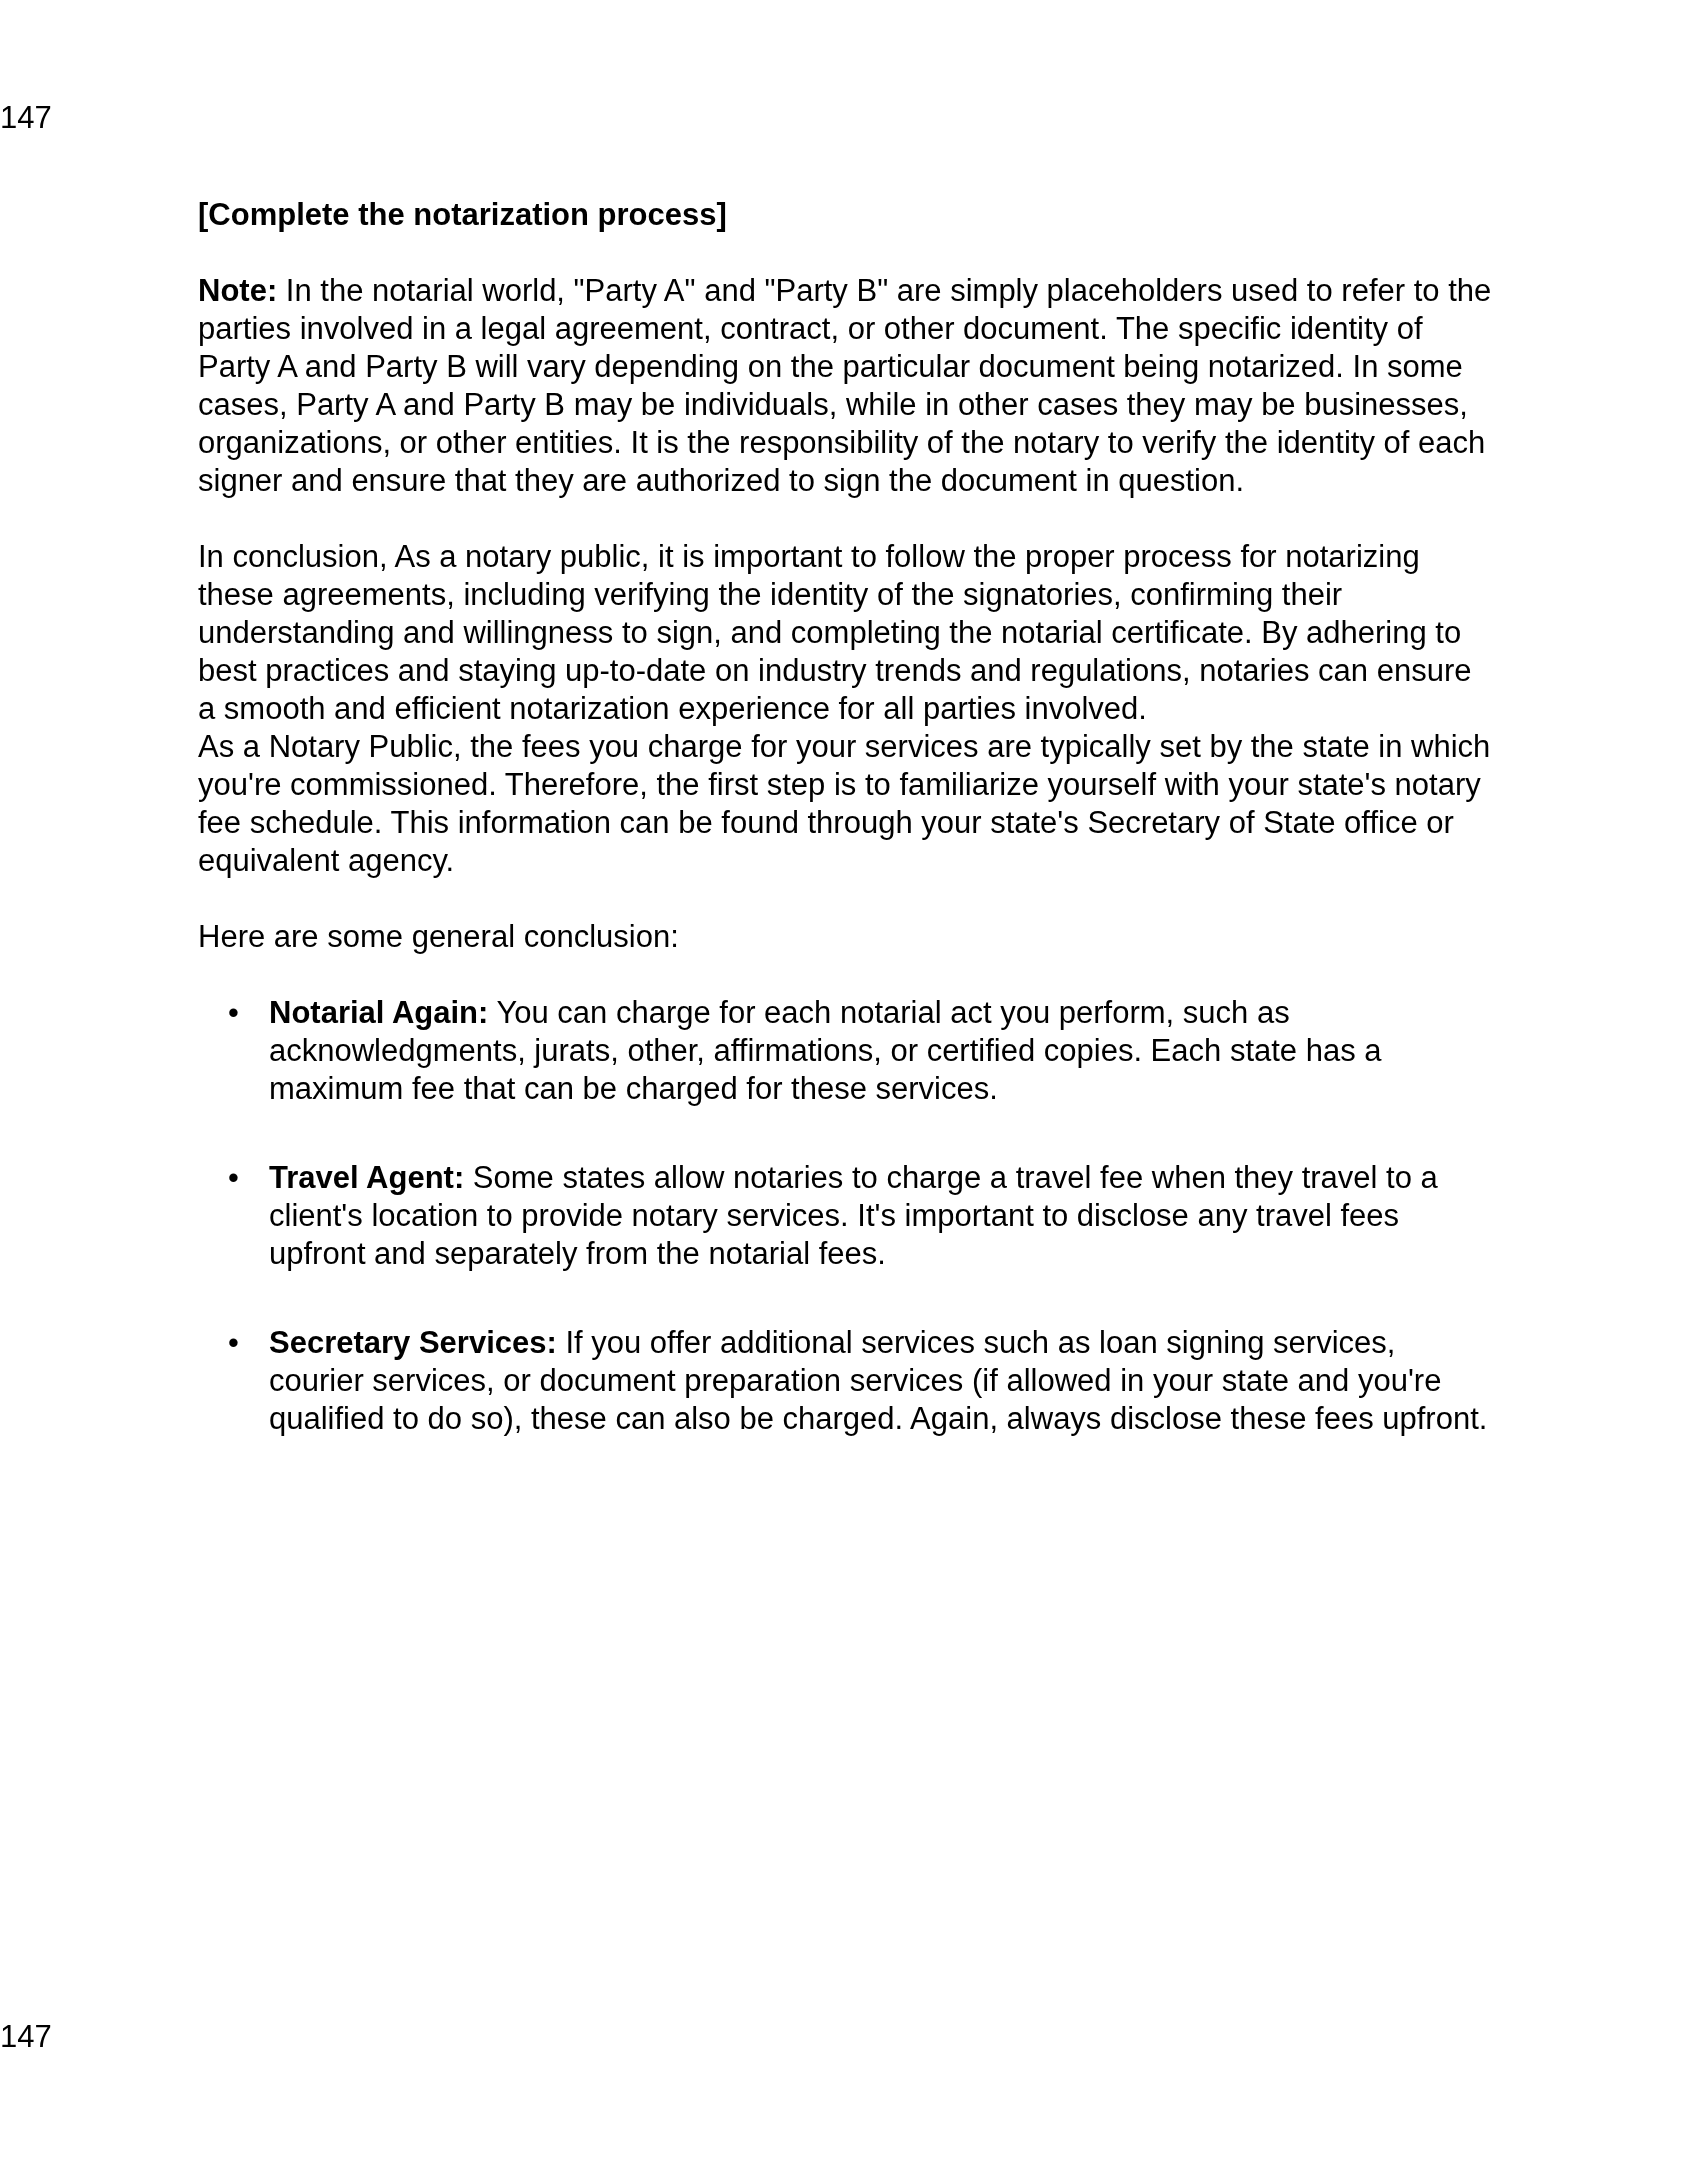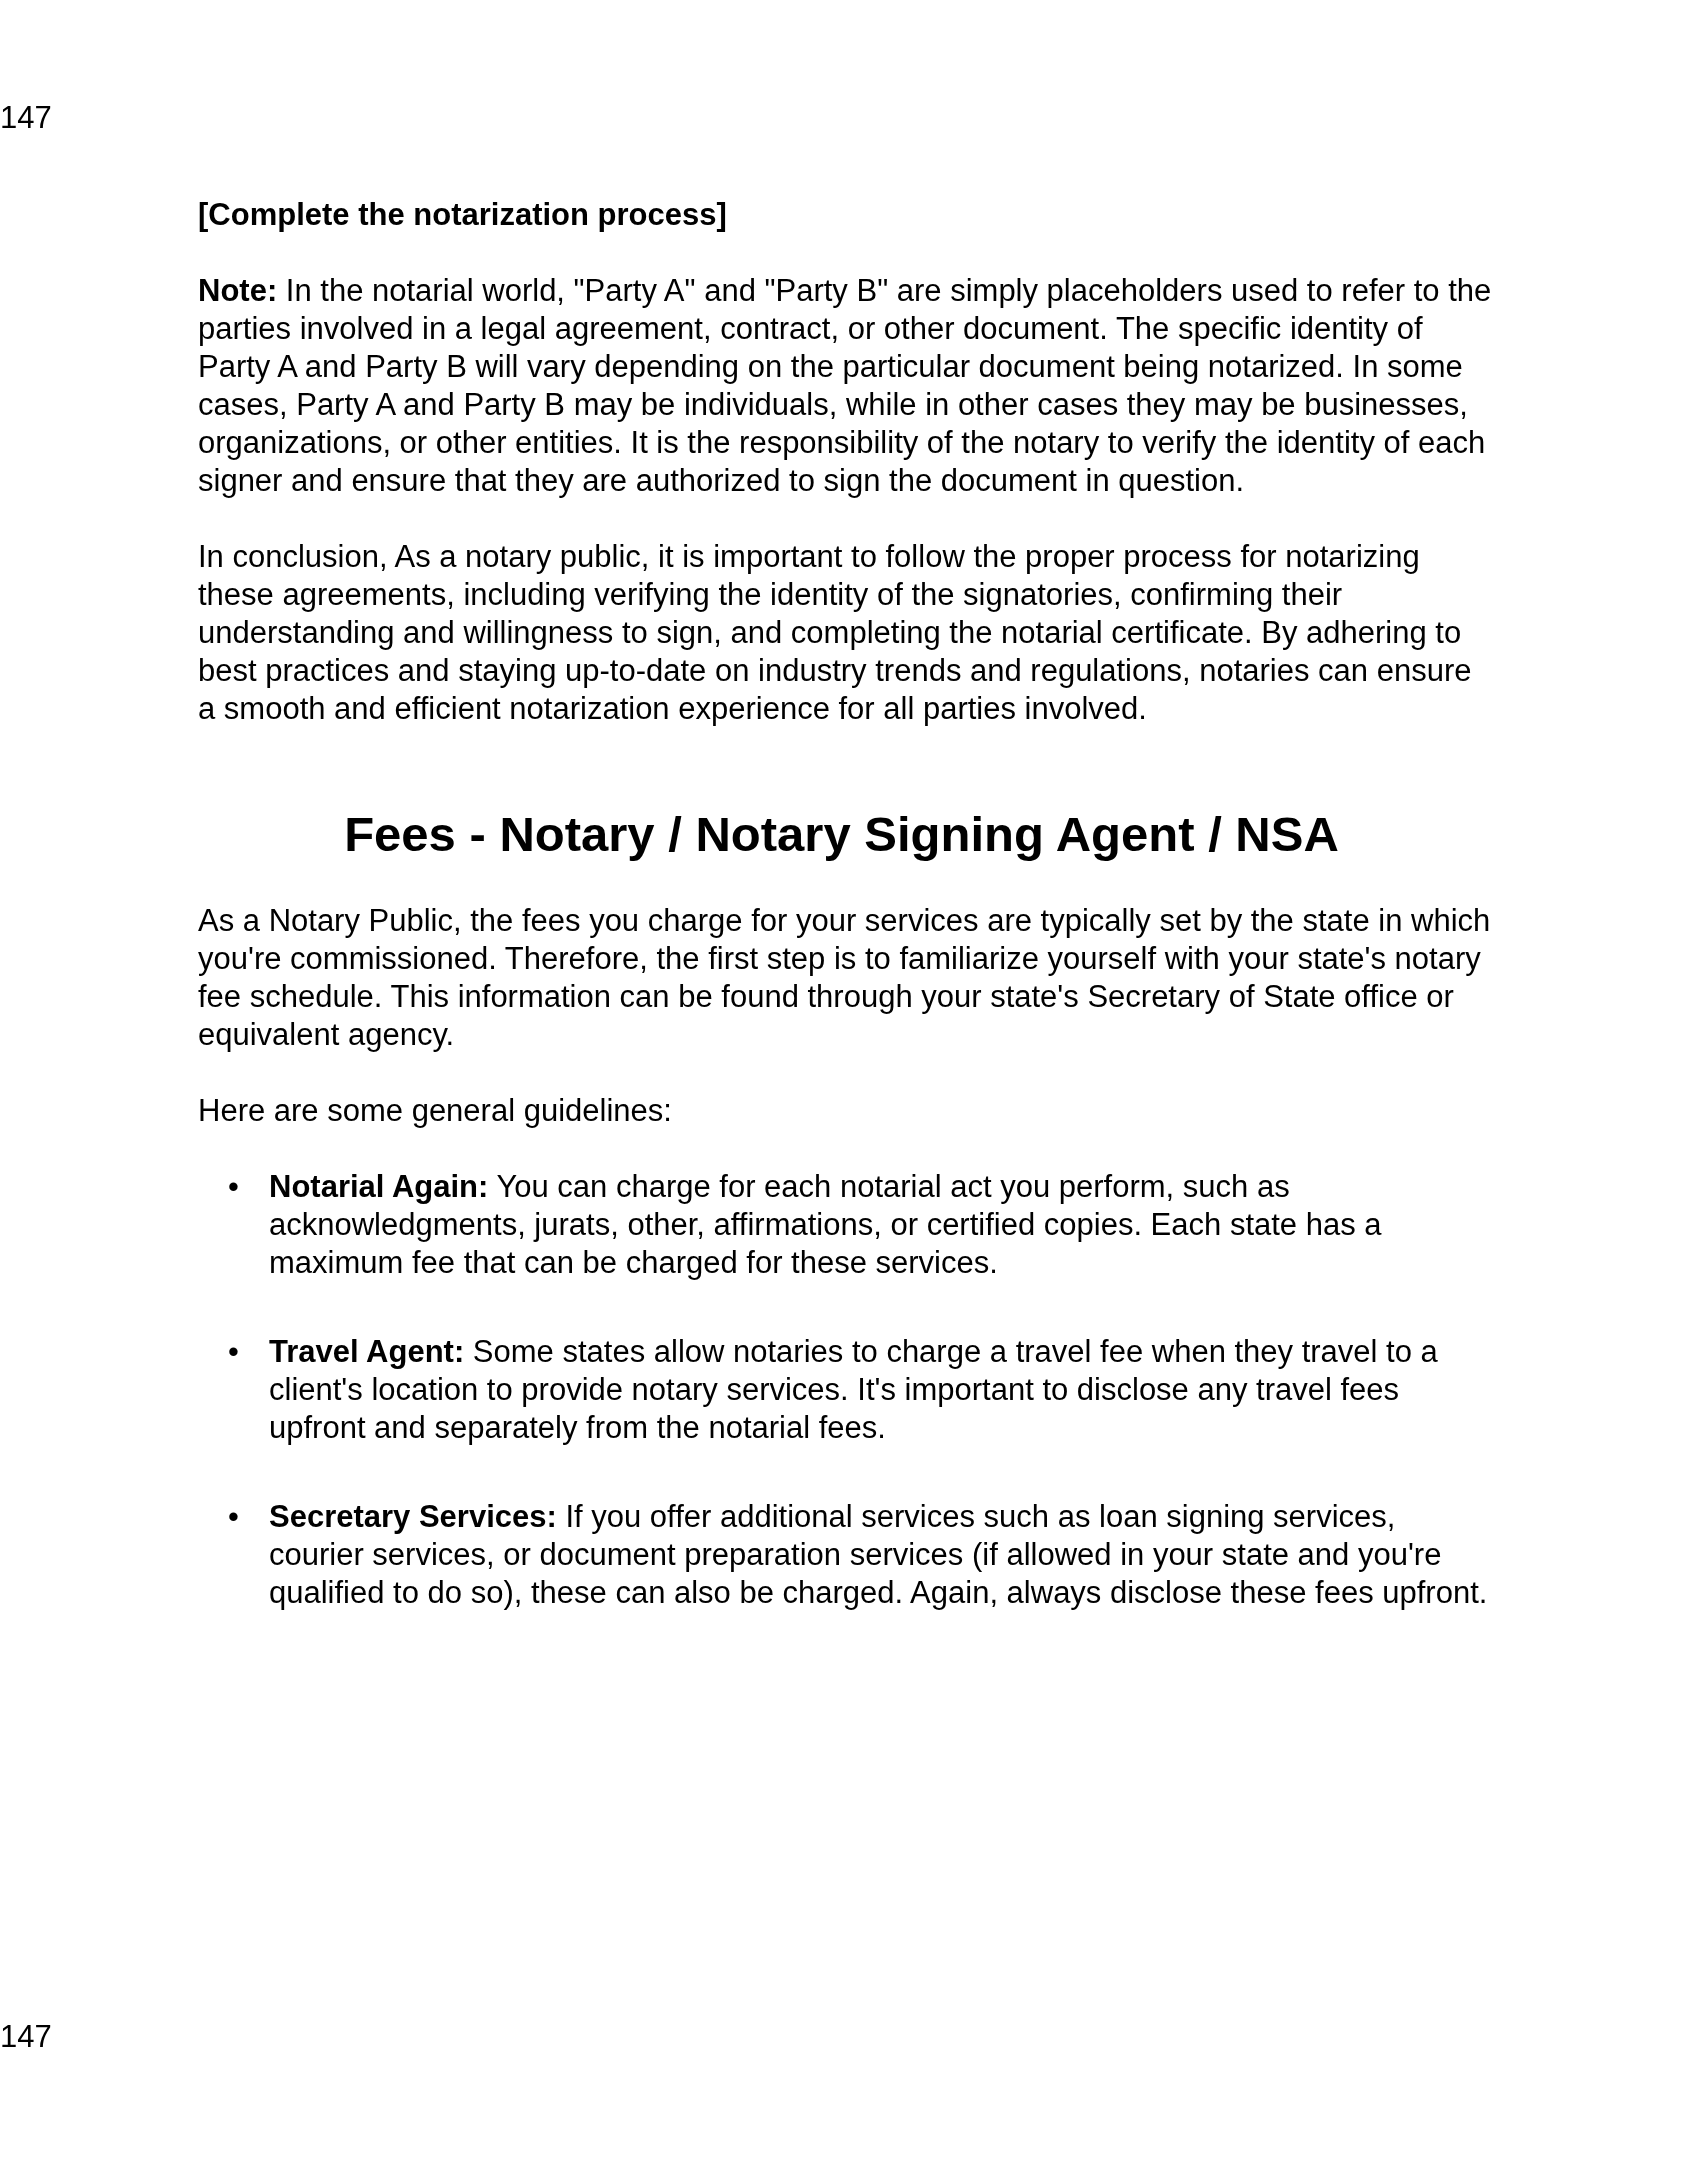--- a/index.html
+++ b/index.html
@@ -29,27 +29,26 @@
   <p class="sub-heading">[Complete the notarization process]</p>
 
   <div class="gap1"></div>
 
   <p><b>Note:</b><span> In the notarial world, "Party A" and "Party B" are simply placeholders used to refer to the parties involved in a legal agreement, contract, or other document. The specific identity of Party A and Party B will vary depending on the particular document being notarized. In some cases, Party A and Party B may be individuals, while in other cases they may be businesses, organizations, or other entities. It is the responsibility of the notary to verify the identity of each signer and ensure that they are authorized to sign the document in question.</span></p>
 
   <div class="gap1"></div>
 
   <p>In conclusion, As a notary public, it is important to follow the proper process for notarizing these agreements, including verifying the identity of the signatories, confirming their understanding and willingness to sign, and completing the notarial certificate. By adhering to best practices and staying up-to-date on industry trends and regulations, notaries can ensure a smooth and efficient notarization experience for all parties involved.</p>
 
-  <h1 class="section-title">Fees - Notary / Notary Signing Agent / NSA</h1>
 
   <p>As a Notary Public, the fees you charge for your services are typically set by the state in which you're commissioned. Therefore, the first step is to familiarize yourself with your state's notary fee schedule. This information can be found through your state's Secretary of State office or equivalent agency.</p>
 
   <div class="gap1"></div>
 
-  <p>Here are some general guidelines:</p>
+  <p>Here are some general conclusion:</p>
 
   <div class="gap1"></div>
 
   <ul class="guidelines">
     <li>
       <span class="bullet">•</span>
       <b>Notarial Again:</b><span> You can charge for each notarial act you perform, such as acknowledgments, jurats, other, affirmations, or certified copies. Each state has a maximum fee that can be charged for these services.</span>
     </li>
     <li>
       <span class="bullet">•</span>

